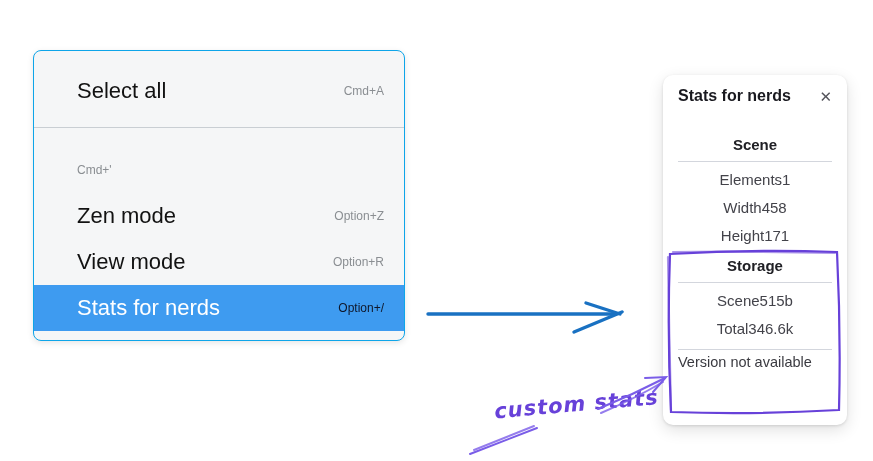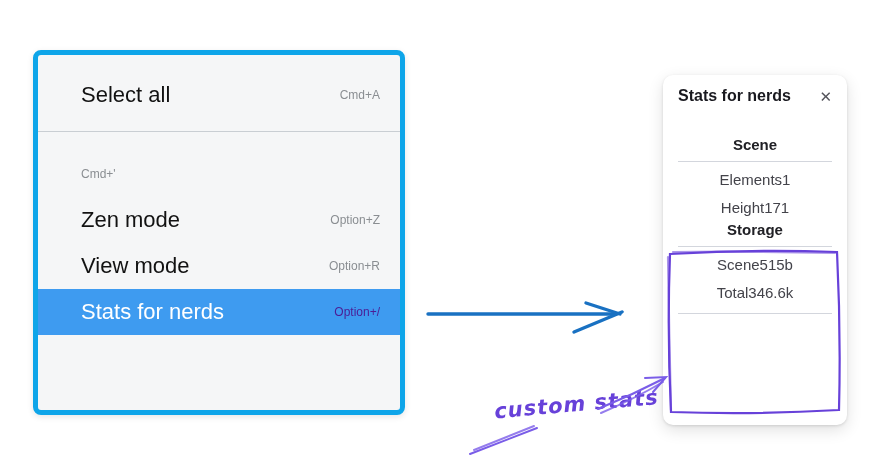--- a/index.html
+++ b/index.html
@@ -4,44 +4,44 @@
 <style>
   html,body{margin:0;padding:0;}
   body{
     width:873px;height:461px;position:relative;overflow:hidden;
     background:#ffffff;
     font-family:"Liberation Sans",sans-serif;
   }
 
   
   .menu{
-    position:absolute;left:33px;top:50px;width:372px;height:365px;
+    position:absolute;left:33px;top:50px;width:372px;height:291px;
     box-sizing:border-box;
     background:#f5f6f7;
-    border:5px solid #0ea5e9;border-radius:8px;
+    border:1px solid #0ea5e9;border-radius:8px;
     box-shadow:0 2px 6px rgba(0,0,0,.10);
     overflow:hidden;
   }
   .menu-row{
     display:flex;justify-content:space-between;align-items:center;
     padding:0 20px 0 43px;
     font-size:22px;color:#121212;
     cursor:default;
   }
   .menu-row .shortcut{
     font-size:12px;color:#8a8e92;
   }
   .row-first{height:72px;margin-top:4px;}
   .menu-sep{height:1px;background:#c9ced3;}
   .menu-group2{padding-top:19px;}
   .menu-group2 .menu-row{height:46px;}
   .menu-row.selected{
     background:var(--hl,#3e9bf0);color:#ffffff;
   }
-  .menu-row.selected .shortcut{color:#4c1d95;}
+  .menu-row.selected .shortcut{color:#0f172a;}
 
   
   .panel{
     position:absolute;left:663px;top:75px;width:184px;height:350px;
     box-sizing:border-box;
     background:#fff;border-radius:10px;
     box-shadow:0 1px 3px rgba(0,0,0,.12),0 5px 16px rgba(0,0,0,.12);
     padding:12px 15px 0 15px;
     font-size:15px;color:#43434a;
   }
@@ -50,21 +50,21 @@
     font-size:16px;font-weight:bold;color:#19191f;height:18px;
   }
   .panel-close{
     font-size:15px;font-weight:normal;color:#55555c;cursor:pointer;line-height:1;
   }
   .sec-head{
     text-align:center;font-weight:bold;color:#202025;font-size:15px;
     height:18px;line-height:18px;
   }
   .sec-head.first{margin-top:31px;}
-  .sec-head.mid{}
+  .sec-head.mid{margin-top:8px;}
   .divider{height:1px;background:#d3d6dd;margin:7px 0 3px 0;border:0;}
   .stat-row{
     display:flex;justify-content:center;align-items:center;height:28px;
   }
   .note{font-size:14.5px;color:#3a3a40;height:18px;line-height:18px;margin-top:3px;white-space:nowrap;}
 
   
   .custom-label{
     position:absolute;left:494px;top:392px;width:170px;
     font-family:"DejaVu Sans",sans-serif;font-style:italic;font-weight:bold;
@@ -114,36 +114,41 @@
     <span class="panel-close">✕</span>
   </div>
 
   <div class="sec-head first">Scene</div>
   <div class="divider"></div>
   <div class="stat-row">
     <span>Elements</span>
     <span>1</span>
   </div>
   <div class="stat-row">
+    <span>Width</span>
+    <span>458</span>
+  </div>
+  <div class="stat-row">
     <span>Height</span>
     <span>171</span>
   </div>
 
   <div class="sec-head mid">Storage</div>
   <div class="divider"></div>
   <div class="stat-row">
     <span>Scene</span>
     <span>515b</span>
   </div>
   <div class="stat-row">
     <span>Total</span>
     <span>346.6k</span>
   </div>
 
   <div class="divider"></div>
+  <div class="note">Version not available</div>
 </div>
 
 <div class="custom-label">custom stats</div>
 
 <svg class="overlay" viewBox="0 0 873 461">
 
   <g fill="none" stroke-width="3.4" stroke-linecap="round" stroke="#1971c2">
     <line x1="428" y1="314" x2="616" y2="314"></line>
     <path d="M586 303 L620 314"></path>
     <path d="M622 312 L574 332"></path>

